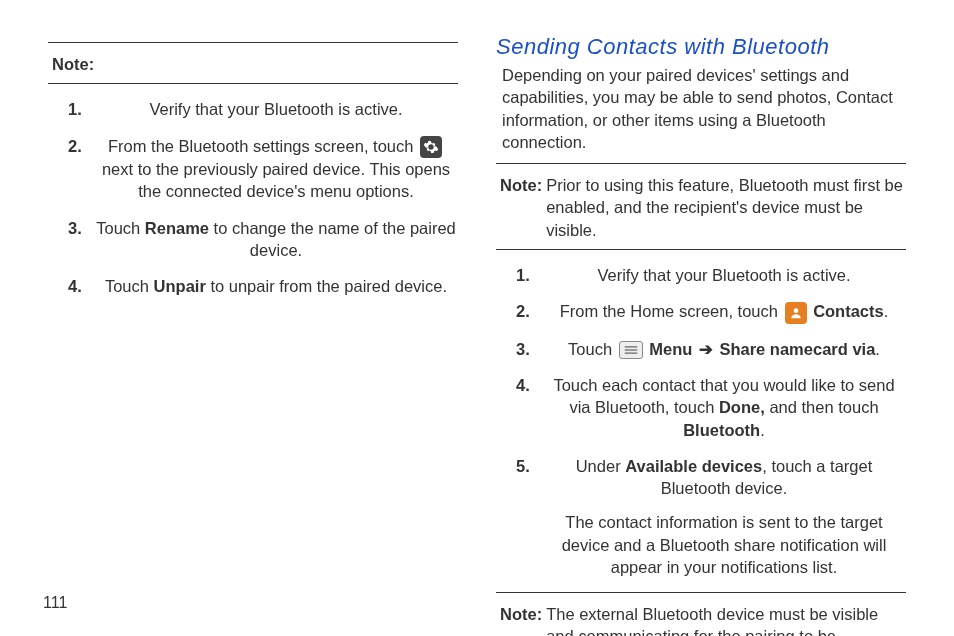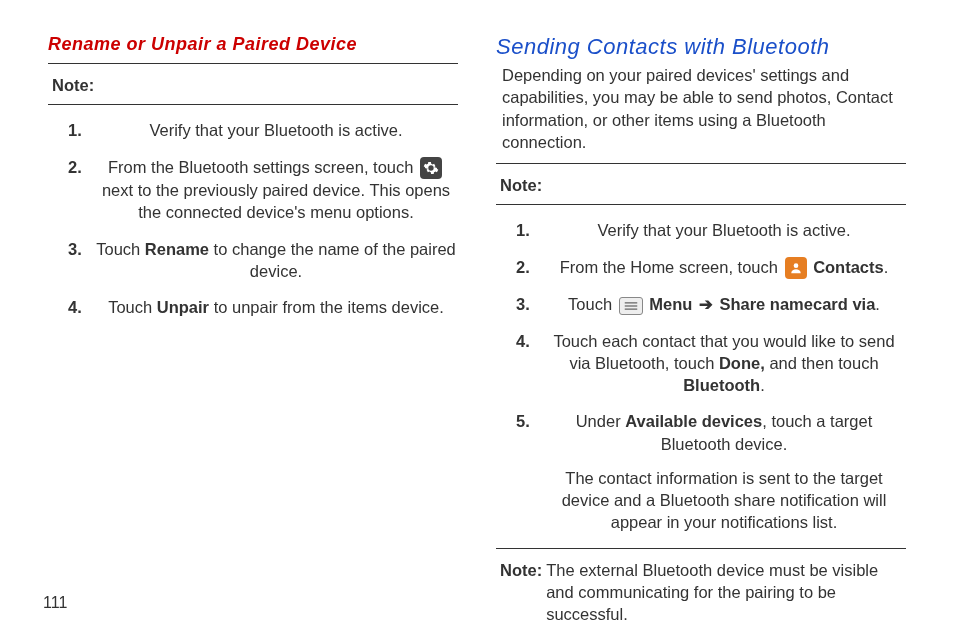--- a/index.html
+++ b/index.html
@@ -118,21 +118,20 @@
       font-size: 16px;
       color: #333;
     }
   </style>
 </head>
 <body>
 
 <div class="columns">
 
   <div class="col">
-    <div class="heading-red">Rename or Unpair a Paired Device</div>
 
     <hr class="hr">
     <div class="note">
       <span class="note-label">Note:</span>
     </div>
     <hr class="hr">
 
     <div class="steps">
       <div class="step">
         <span class="step-num">1.</span>
@@ -152,33 +151,34 @@
       </div>
       <div class="step">
         <span class="step-num">3.</span>
         <span class="step-body">
           <span>Touch </span><span class="b">Rename</span><span> to change the name of the paired device.</span>
         </span>
       </div>
       <div class="step">
         <span class="step-num">4.</span>
         <span class="step-body">
-          <span>Touch </span><span class="b">Unpair</span><span> to unpair from the items device.</span>
+          <span>Touch </span><span class="b">Unpair</span><span> to unpair from the paired device.</span>
         </span>
       </div>
     </div>
   </div>
 
   <div class="col">
     <div class="heading-blue">Sending Contacts with Bluetooth</div>
     <p class="body-text">Depending on your paired devices' settings and capabilities, you may be able to send photos, Contact information, or other items using a Bluetooth connection.</p>
 
     <hr class="hr">
     <div class="note">
       <span class="note-label">Note:</span>
+      <span class="note-body">Prior to using this feature, Bluetooth must first be enabled, and the recipient's device must be visible.</span>
     </div>
     <hr class="hr">
 
     <div class="steps">
       <div class="step">
         <span class="step-num">1.</span>
         <span class="step-body">Verify that your Bluetooth is active.</span>
       </div>
       <div class="step">
         <span class="step-num">2.</span>

